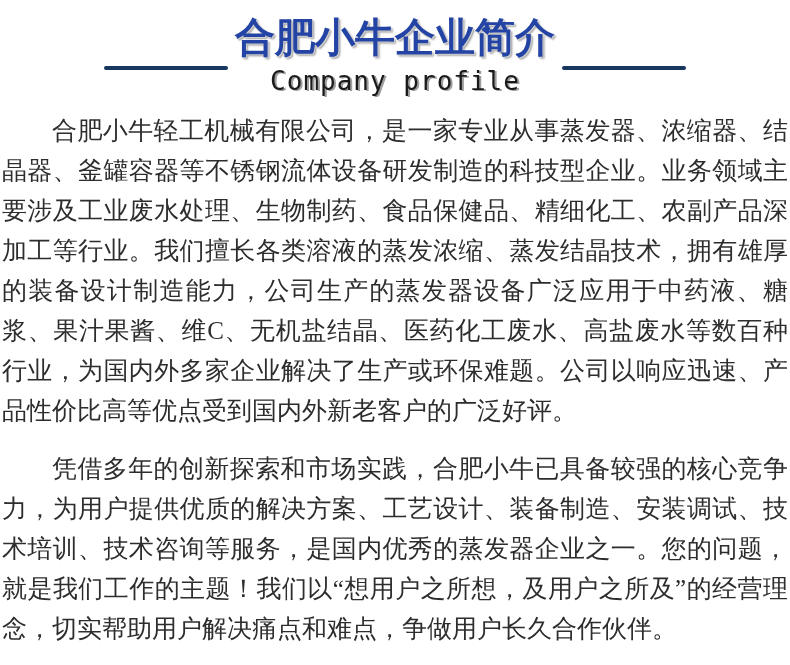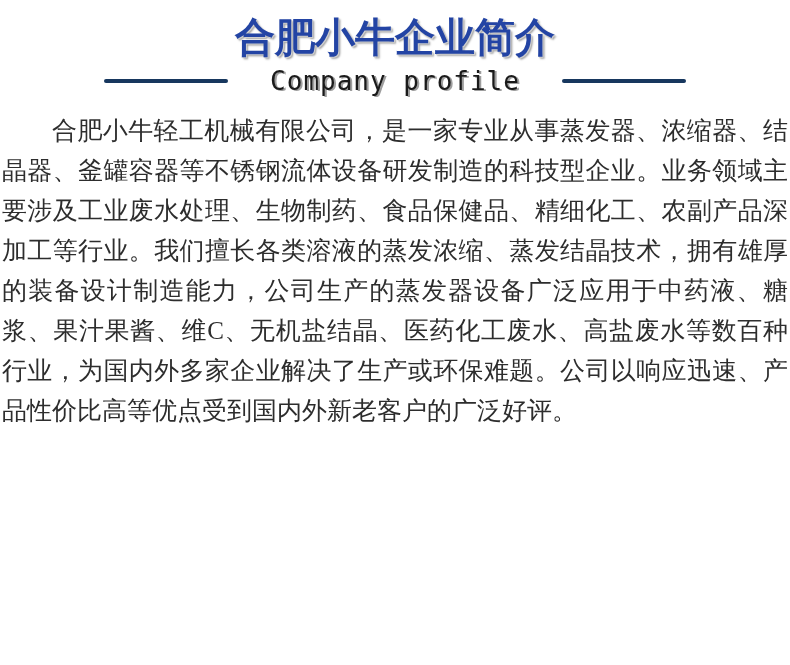--- a/index.html
+++ b/index.html
@@ -29,21 +29,21 @@
     font-weight: bold;
     letter-spacing: 0px;
     color: var(--title-color);
     text-shadow: 1px 1px 0 #cfcfcf, 2px 2px 2px #9f9f9f;
     font-family: "Liberation Serif", "DejaVu Serif", serif;
     line-height: 1.2;
   }
   .subtitle-row {
     margin-top: 4px;
     display: flex;
-    align-items: center;
+    align-items: flex-start;
     justify-content: center;
     gap: 42px;
     height: 30px;
   }
   .rule {
     display: inline-block;
     width: 124px;
     height: 4px;
     border-radius: 2px;
     background: var(--rule-color);
@@ -79,14 +79,15 @@
   <h1 class="page-title">合肥小牛企业简介</h1>
 
   <div class="subtitle-row">
     <span class="rule"></span>
     <span class="page-subtitle">Company profile</span>
     <span class="rule"></span>
   </div>
 
   <div class="body-text">
     <p>合肥小牛轻工机械有限公司，是一家专业从事蒸发器、浓缩器、结晶器、釜罐容器等不锈钢流体设备研发制造的科技型企业。业务领域主要涉及工业废水处理、生物制药、食品保健品、精细化工、农副产品深加工等行业。我们擅长各类溶液的蒸发浓缩、蒸发结晶技术，拥有雄厚的装备设计制造能力，公司生产的蒸发器设备广泛应用于中药液、糖浆、果汁果酱、维C、无机盐结晶、医药化工废水、高盐废水等数百种行业，为国内外多家企业解决了生产或环保难题。公司以响应迅速、产品性价比高等优点受到国内外新老客户的广泛好评。</p>
+    <p>凭借多年的创新探索和市场实践，合肥小牛已具备较强的核心竞争力，为用户提供优质的解决方案、工艺设计、装备制造、安装调试、技术培训、技术咨询等服务，是国内优秀的蒸发器企业之一。您的问题，就是我们工作的主题！我们以“想用户之所想，及用户之所及”的经营理念，切实帮助用户解决痛点和难点，争做用户长久合作伙伴。</p>
   </div>
 </div>
 
 </body></html>

